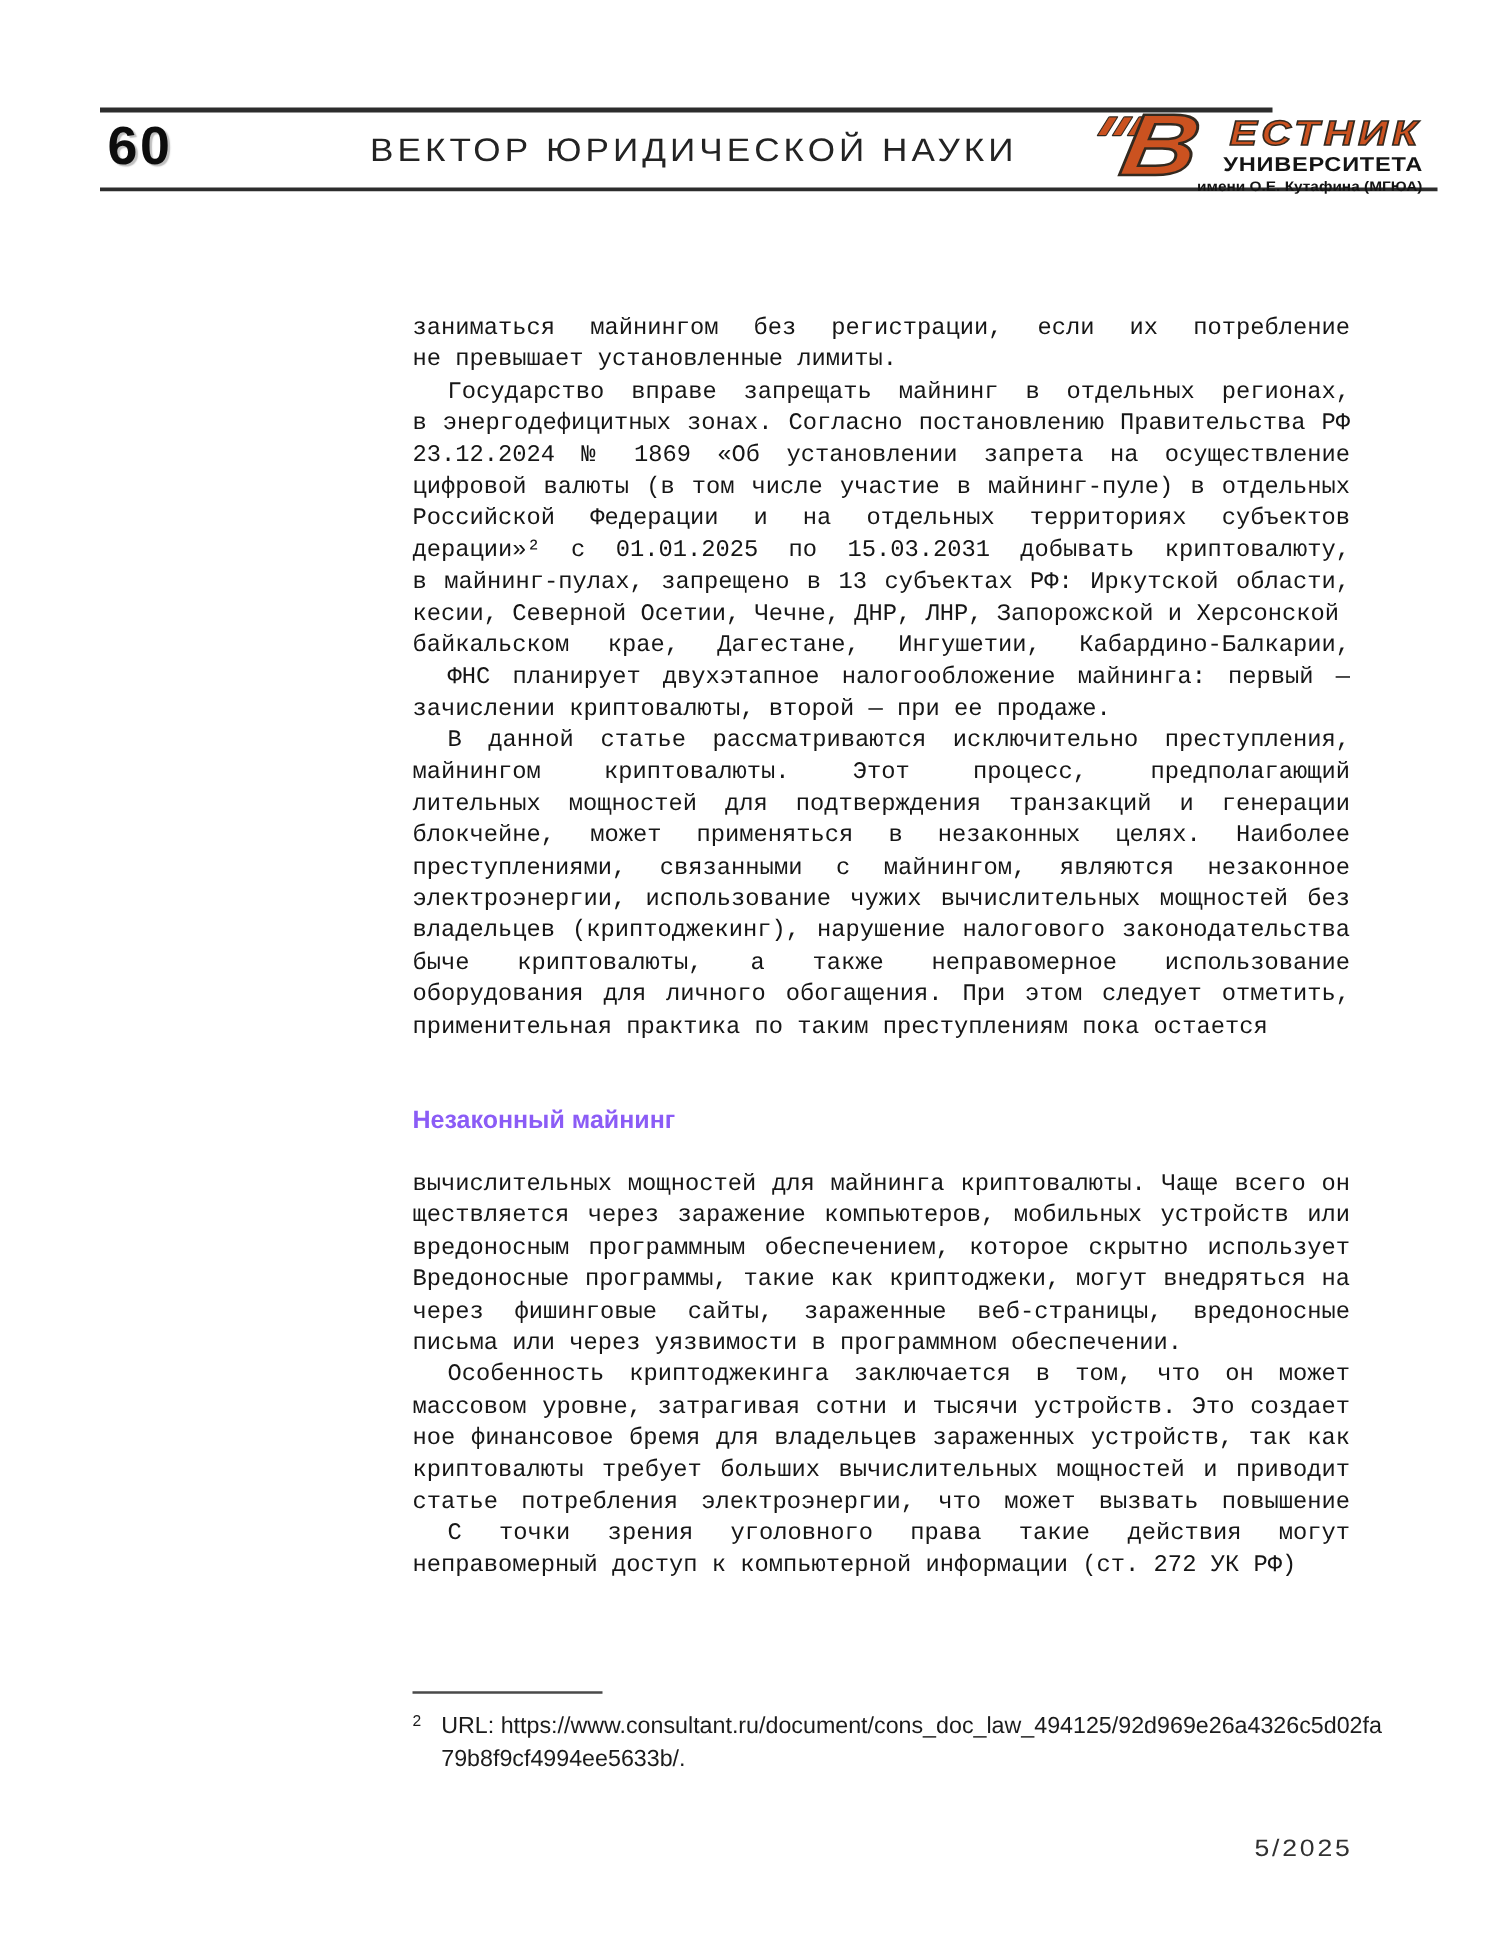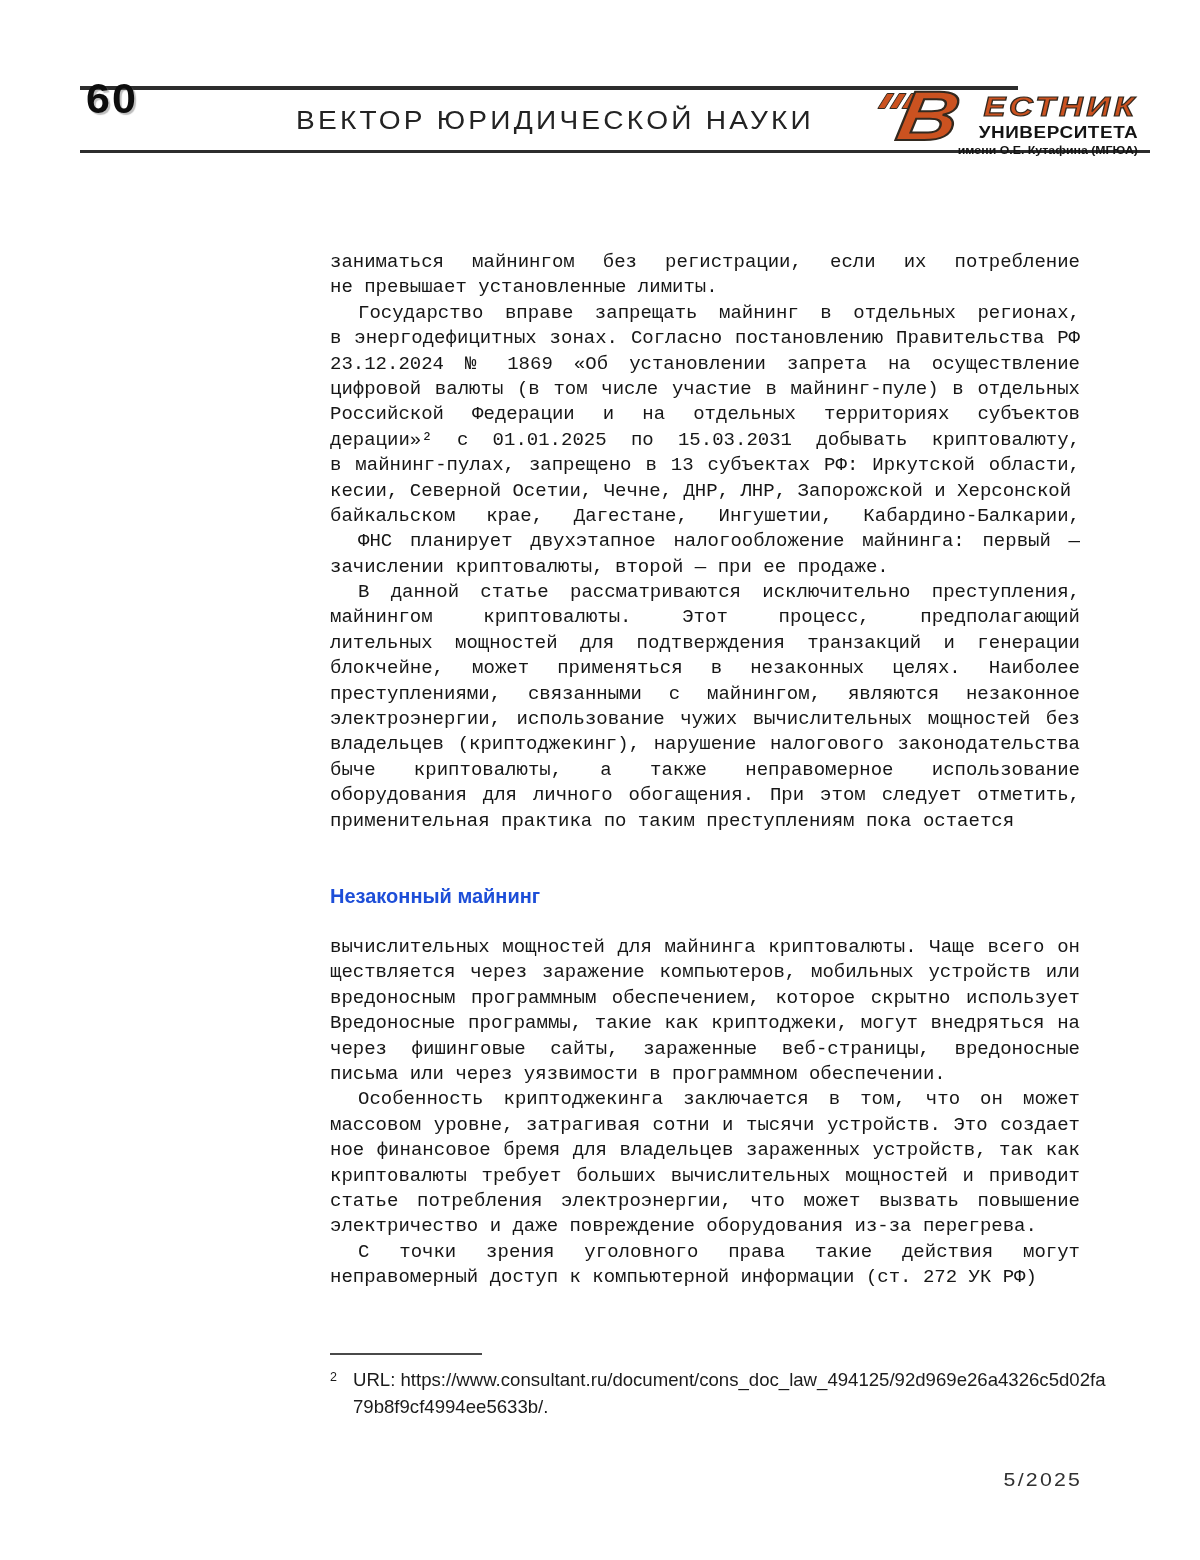--- a/index.html
+++ b/index.html
@@ -13,21 +13,21 @@
   
   .rule-top {
     position:absolute; left:80px; top:86px; width:938px; height:0;
     border-top:4px solid #2d2d2d;
   }
   .rule-bottom {
     position:absolute; left:80px; top:150px; width:1070px; height:0;
     border-top:3px solid #2d2d2d;
   }
   .page-number {
-    position:absolute; left:86px; top:77px;
+    position:absolute; left:86px; top:96px;
     font-size:43px; font-weight:bold; letter-spacing:2px; color:#0d0d0d;
     text-shadow:2px 2px 1px rgba(110,110,110,.45);
     line-height:1;
   }
   .running-title {
     position:absolute; left:295px; top:105px; width:520px;
     text-align:center; font-size:26px; font-weight:400; letter-spacing:3px;
     color:#232323; transform:scaleX(1.08); transform-origin:center;
     white-space:nowrap; line-height:1.2;
   }
@@ -67,21 +67,21 @@
   .article {
     position:absolute; left:330px; top:250px; width:750px;
     font-size:19px; line-height:25.4px; color:#161616;
   }
   .line { height:25.4px; overflow:hidden; white-space:normal;font-family:Liberation Mono, monospace; }
   .line.j { text-align:justify; text-align-last:justify; }
   .line.j::after { content:""; display:inline-block; width:100%; height:0; }
   .line.indent { text-indent:28px; }
   .sec-heading {
     margin-top:50px; margin-bottom:26px; height:25px;
-    font-size:20px; font-weight:bold; color:#1d4ed8;
+    font-size:20px; font-weight:bold; color:#8b5cf6;
   }
   .line b { font-weight:bold; }
 
   
   .footnote { position:absolute; left:330px; top:1353px; width:752px; font-size:18.6px; color:#1b1b1b; }
   .fn-sep { width:152px; height:0; border-top:2.5px solid #4a4a4a; margin-bottom:11px; }
   .fn-body { position:relative; padding-left:23px; line-height:27px; }
   .fn-marker { position:absolute; left:0; top:-2px; font-size:12.5px; }
   .fn-line { white-space:nowrap; }
 
@@ -146,21 +146,20 @@
       <div class="line j">ществляется через заражение компьютеров, мобильных устройств или серверов</div>
       <div class="line j">вредоносным программным обеспечением, которое скрытно использует ресурсы</div>
       <div class="line j">Вредоносные программы, такие как криптоджеки, могут внедряться на устройства</div>
       <div class="line j">через фишинговые сайты, зараженные веб-страницы, вредоносные электронные</div>
       <div class="line">письма или через уязвимости в программном обеспечении.</div>
       <div class="line j indent">Особенность криптоджекинга заключается в том, что он может происходить на</div>
       <div class="line j">массовом уровне, затрагивая сотни и тысячи устройств. Это создает значитель-</div>
       <div class="line j">ное финансовое бремя для владельцев зараженных устройств, так как майнинг</div>
       <div class="line j">криптовалюты требует больших вычислительных мощностей и приводит к увели-</div>
       <div class="line j">статье потребления электроэнергии, что может вызвать повышение расходов на</div>
-      <div class="line">электричество и даже повреждение оборудования из-за перегрева.</div>
       <div class="line j indent">С точки зрения уголовного права такие действия могут квалифицироваться как</div>
       <div class="line">неправомерный доступ к компьютерной информации (ст. 272 УК РФ) или создание,</div>
     </div>
 
   <div class="footnote">
     <div class="fn-sep"></div>
     <div class="fn-body">
       <span class="fn-marker">2</span>
       <div class="fn-line">URL: https://www.consultant.ru/document/cons_doc_law_494125/92d969e26a4326c5d02fa</div>
       <div class="fn-line">79b8f9cf4994ee5633b/.</div>

